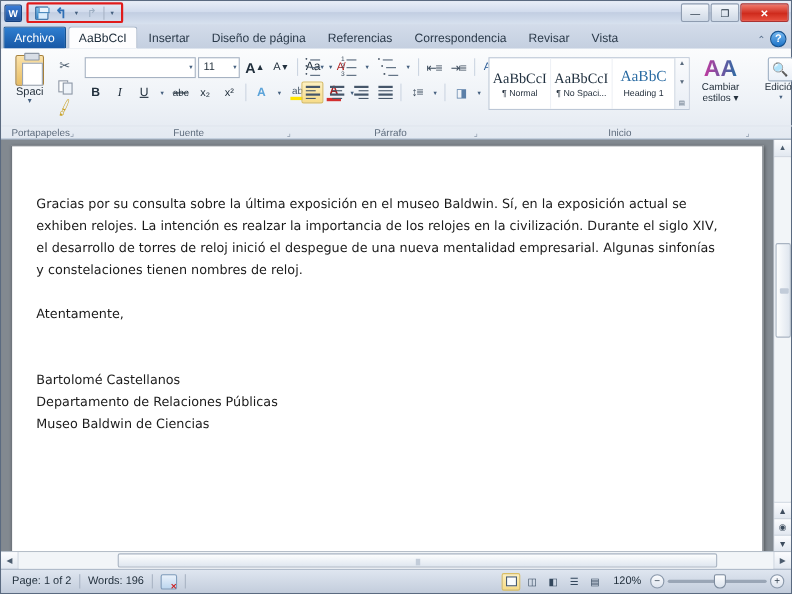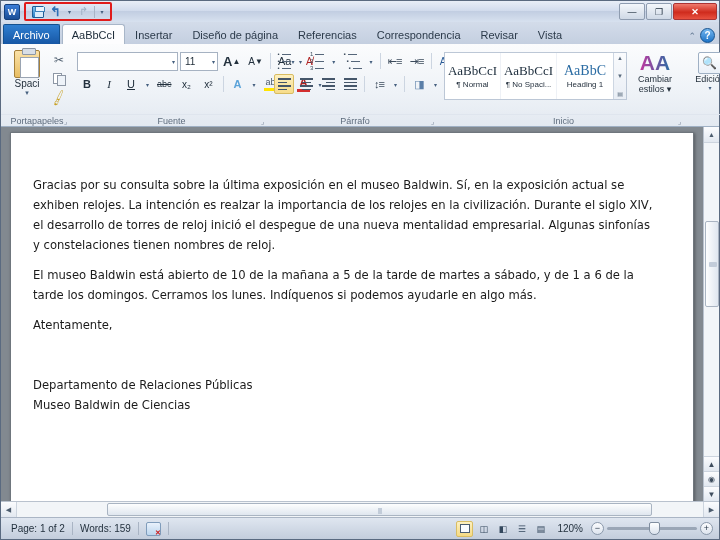--- a/index.html
+++ b/index.html
@@ -671,26 +671,26 @@
 
   </div>
 
   <div class="workspace">
     <div class="page-wrap">
       <div class="page">
         <div class="doc-text">
           <div class="sp"></div>
           <p>Gracias por su consulta sobre la última exposición en el museo Baldwin. Sí, en la exposición actual se exhiben relojes. La intención es realzar la importancia de los relojes en la civilización. Durante el siglo XIV, el desarrollo de torres de reloj inició el despegue de una nueva mentalidad empresarial. Algunas sinfonías y constelaciones tienen nombres de reloj.</p>
           <div class="sp-sm"></div>
-          <p>El museo Baldwin está abierto de 10 de la mañana a 5 de la tarde de martes a sábado, y de 1 a 6 de la tarde los domingos. Cerramos los lunes. Indíquenos si podemos ayudarle en algo más.</p>
           <div class="sp-sm"></div>
           <p>Atentamente,</p>
           <div class="sp"></div>
           <div class="sp"></div>
           <div class="sign-block">
+            <p>Bartolomé Castellanos</p>
             <p>Departamento de Relaciones Públicas</p>
             <p>Museo Baldwin de Ciencias</p>
           </div>
         </div>
       </div>
     </div>
 
     <div class="vscroll">
       <div class="vs-btn">▲</div>
       <div class="vs-track">
@@ -708,21 +708,21 @@
     <div class="hs-btn">◀</div>
     <div class="hs-track">
       <div class="hs-thumb"></div>
     </div>
     <div class="hs-btn" style="border-right:none;border-left:1px solid #ccd4de">▶</div>
   </div>
 
   <div class="statusbar">
     <div class="st-item">Page: 1 of 2</div>
     <div class="st-sep"></div>
-    <div class="st-item">Words: 159</div>
+    <div class="st-item">Words: 196</div>
     <div class="st-sep"></div>
     <div class="proof-ic"></div>
     <div class="st-sep"></div>
 
     <div class="st-right">
       <div class="view-btn active">
           <span class="view-box"></span>
         </div>
       <div class="view-btn">
           <span>◫</span>

